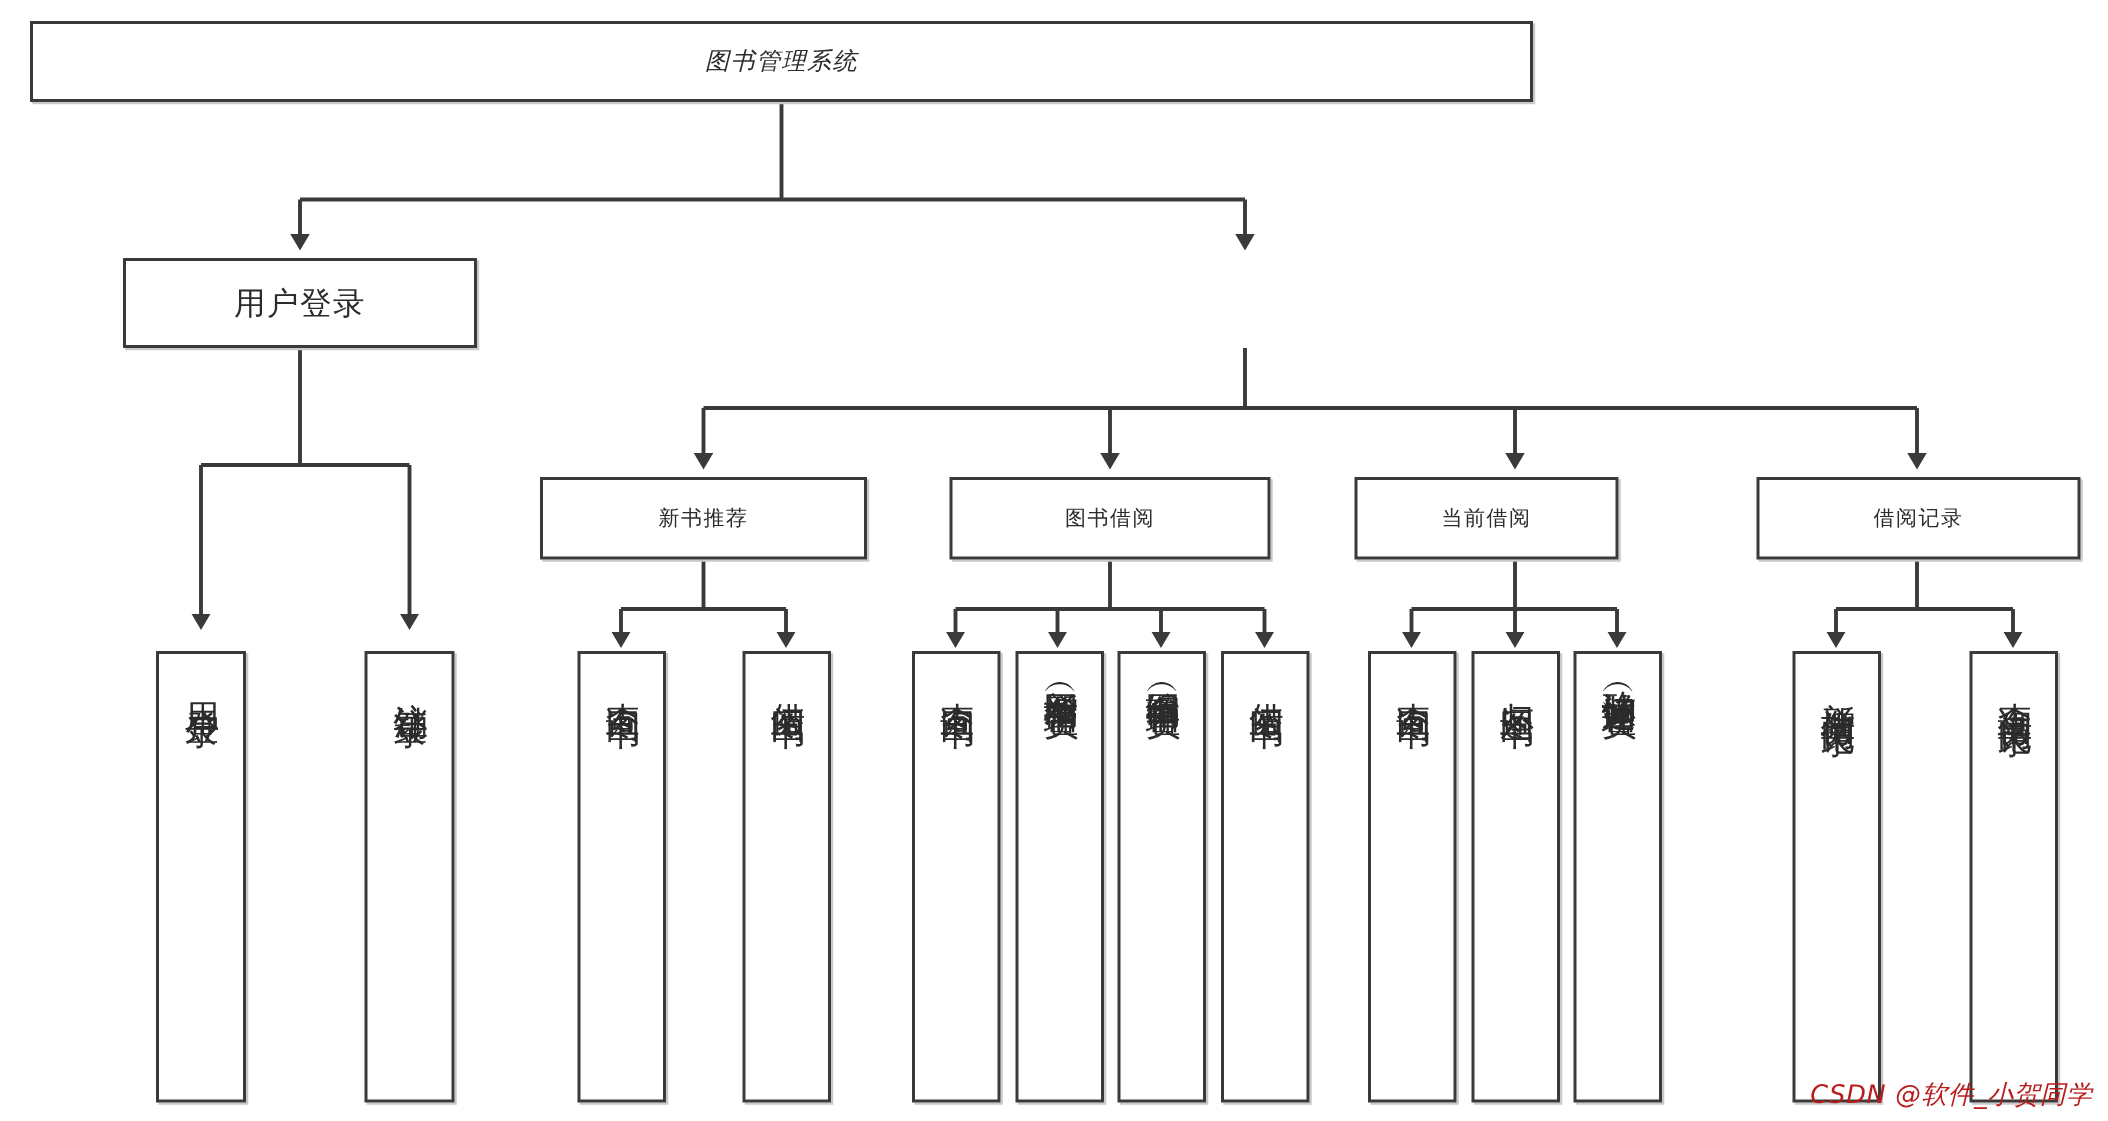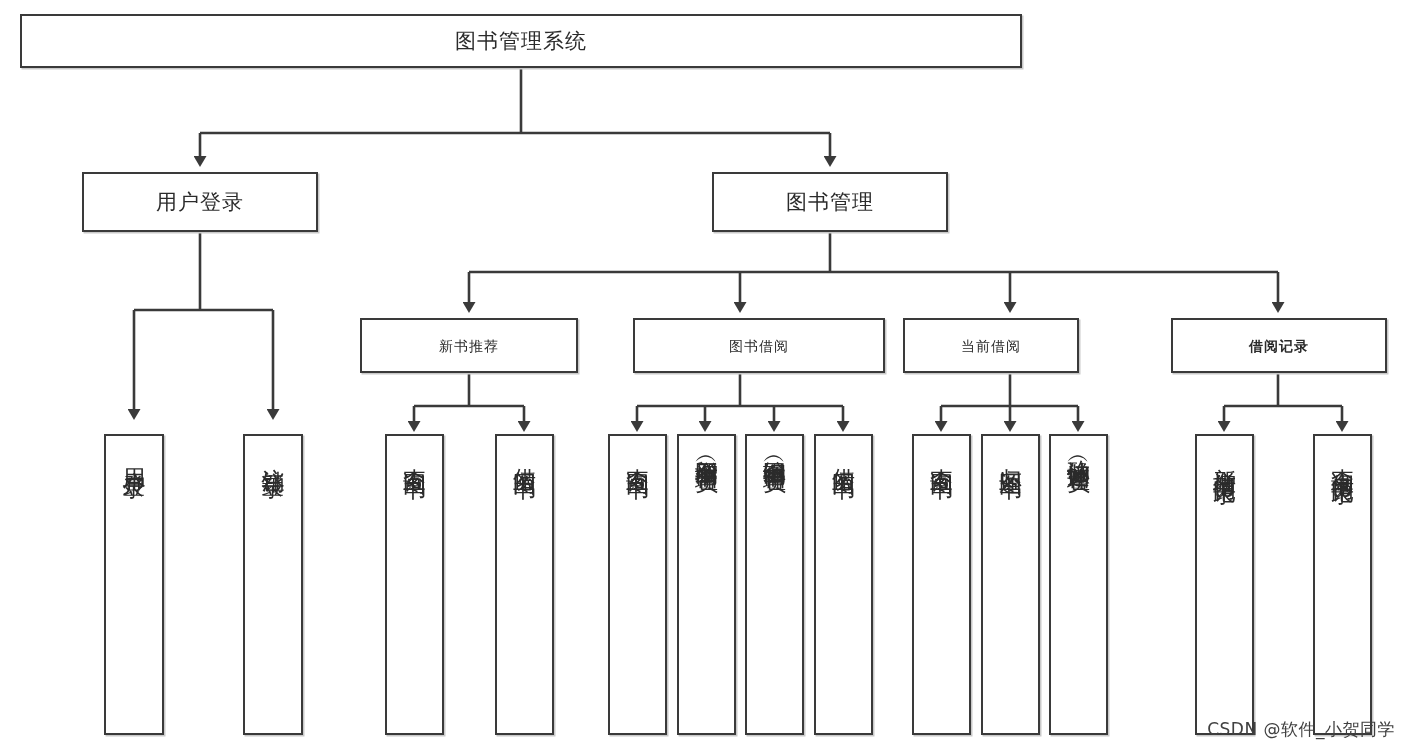--- a/index.html
+++ b/index.html
@@ -22,21 +22,21 @@
     align-items:center;
     justify-content:center;
   }
   .node .lbl{
     color:#2b2b2b;
     font-size:21px;
     line-height:1.0;
     letter-spacing:1px;
     white-space:nowrap;
   }
-  .node.root .lbl{font-size:21px;}
+  .node.root .lbl{font-size:16px;font-style:italic;}
   .node.lvl2 .lbl{font-size:14px;}
 
   
   .node.leaf{
     align-items:flex-start;
     justify-content:center;
     padding-top:14px;
   }
   .node.leaf .lbl{
     writing-mode:vertical-rl;
@@ -45,25 +45,26 @@
     line-height:1.08;
     letter-spacing:3px;
     white-space:pre;
   }
   .node.leaf.fill{padding-top:6px;}
   .node.leaf.fill .lbl{font-size:23px;letter-spacing:1.5px;}
 
   #watermark{
     position:absolute;
     right:10px;bottom:6px;
-    color:#404040;
+    color:#b91c1c;
     font-size:17px;
     letter-spacing:.5px;
     white-space:nowrap;
     pointer-events:none;
+    font-style:italic;
   }
 </style>
 </head>
 <body>
 
 <div id="stage">
 
   <svg id="wires" viewBox="0 0 1405 747" xmlns="http://www.w3.org/2000/svg">
     <defs>
       <marker id="arrow" markerWidth="11" markerHeight="13" refX="1" refY="6.5" orient="auto" markerUnits="userSpaceOnUse">
@@ -115,34 +116,31 @@
     </g>
   </svg>
 
   <div class="node root" style="left:20px;top:14px;width:1002px;height:54px;">
     <span class="lbl">图书管理系统</span>
   </div>
 
   <div class="node lvl1" style="left:82px;top:172px;width:236px;height:60px;">
     <span class="lbl">用户登录</span>
   </div>
-  <div class="node lvl1" style="left:712px;top:172px;width:236px;height:60px;">
-    <span class="lbl">图书管理</span>
-  </div>
 
   <div class="node lvl2" style="left:360px;top:318px;width:218px;height:55px;">
     <span class="lbl">新书推荐</span>
   </div>
-  <div class="node lvl2" style="left:633px;top:318px;width:252px;height:55px;">
+  <div class="node lvl2" style="left:633px;top:318px;width:214px;height:55px;">
     <span class="lbl">图书借阅</span>
   </div>
   <div class="node lvl2" style="left:903px;top:318px;width:176px;height:55px;">
     <span class="lbl">当前借阅</span>
   </div>
-  <div class="node lvl2" style="left:1171px;top:318px;width:216px;height:55px;font-weight:bold;">
+  <div class="node lvl2" style="left:1171px;top:318px;width:216px;height:55px;">
     <span class="lbl">借阅记录</span>
   </div>
 
   <div class="node leaf" style="left:104px;top:434px;width:60px;height:301px;">
     <span class="lbl">用户登录</span>
   </div>
   <div class="node leaf" style="left:243px;top:434px;width:60px;height:301px;">
     <span class="lbl">注销登录</span>
   </div>
 

